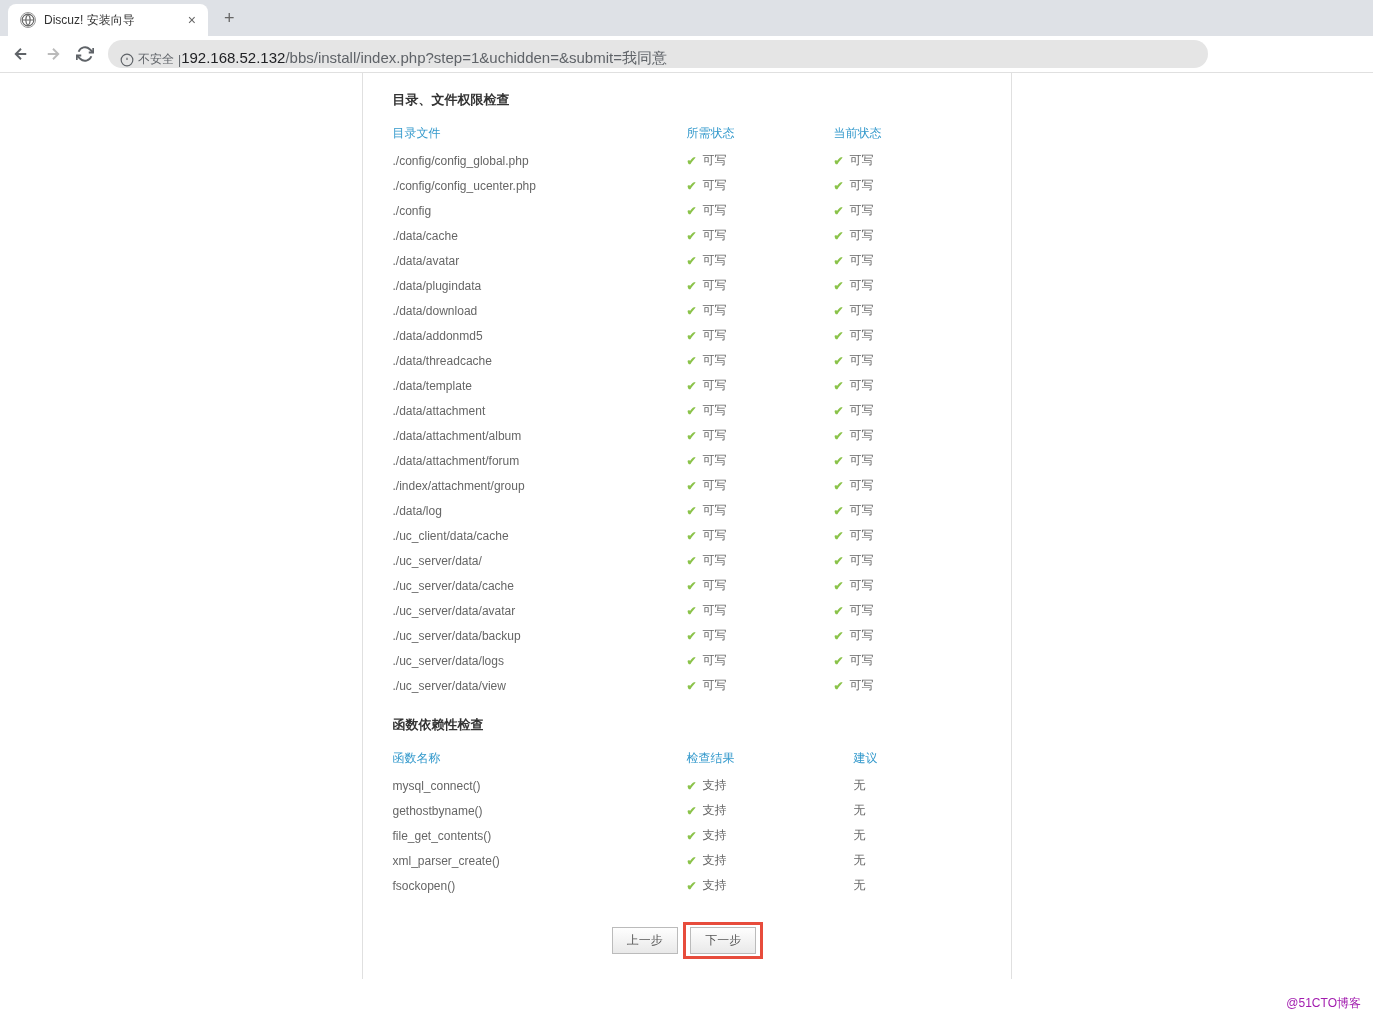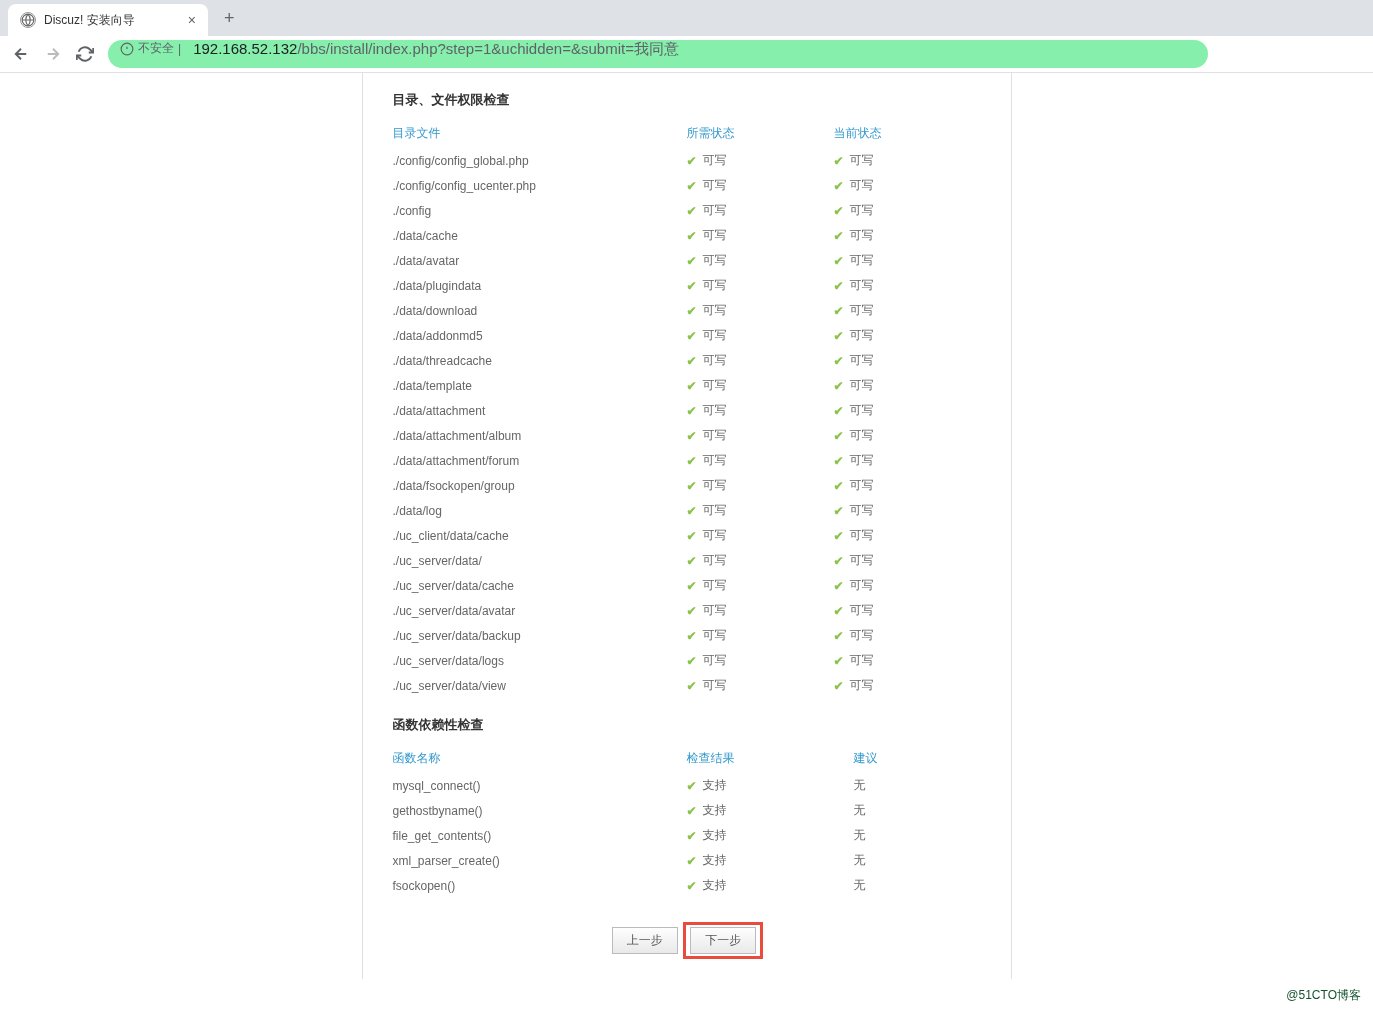--- a/index.html
+++ b/index.html
@@ -10,21 +10,21 @@
     .tab-bar { display: flex; align-items: center; height: 36px; background: #dee1e6; padding-left: 8px; }
     .tab { display: flex; align-items: center; background: #fff; border-radius: 8px 8px 0 0; padding: 0 12px; height: 32px; margin-top: 4px; min-width: 200px; gap: 8px; }
     .tab-favicon { width: 16px; height: 16px; border: 1px solid #999; border-radius: 50%; display: flex; align-items: center; justify-content: center; font-size: 10px; color: #666; }
     .tab-title { flex: 1; color: #333; font-size: 12px; }
     .tab-close { color: #666; cursor: pointer; font-size: 14px; }
     .new-tab { margin-left: 8px; color: #666; font-size: 18px; cursor: pointer; padding: 0 8px; }
     
     .nav-bar { display: flex; align-items: center; height: 36px; padding: 0 12px; gap: 14px; background: #fff; }
     .nav-icon { color: #5f6368; cursor: pointer; display: flex; align-items: center; }
     .nav-icon.disabled { color: #bbb; cursor: default; }
-    .url-bar { flex: 1; display: flex; align-items: flex-start; background: #86efac; border-radius: 14px; height: 28px; padding: 0 12px; gap: 12px; max-width: 1100px; }
+    .url-bar { flex: 1; display: flex; align-items: flex-end; background: #e5e5e5; border-radius: 14px; height: 28px; padding: 0 12px; gap: 0; max-width: 1100px; }
     .url-security { color: #5f6368; font-size: 12px; display: flex; align-items: center; gap: 4px; }
     .url-text { color: #5f6368; font-size: 15px; }
     .url-text .host { color: #202124; }
     
     
     .page-wrapper { display: flex; justify-content: center; padding-top: 0; }
     .install-panel { width: 650px; background: #fff; border-left: 1px solid #e0e0e0; border-right: 1px solid #e0e0e0; padding: 0 30px 20px 30px; }
     
     .section-title { font-weight: bold; color: #333; margin: 18px 0 10px 0; font-size: 13px; }
     
@@ -38,21 +38,21 @@
     .status-cell { display: flex; align-items: center; gap: 6px; }
     .check-icon { color: #8bc34a; font-weight: bold; }
     
     .func-table .col2 { text-align: left; }
     .func-table .col3 { text-align: left; padding-left: 20px; }
     
     .button-row { text-align: center; margin-top: 24px; }
     .btn { display: inline-block; padding: 4px 14px; background: linear-gradient(#fefefe, #e9e9e9); border: 1px solid #bbb; color: #555; cursor: pointer; font-size: 12px; margin: 0 2px; }
     .highlight-box { display: inline-block; border: 3px solid #e74c3c; padding: 2px; }
     
-    .watermark { position: fixed; bottom: 8px; right: 12px; color: #14532d; font-size: 12px; }
+    .watermark { position: fixed; bottom: 0; right: 12px; color: #a21caf; font-size: 12px; }
     
     svg { display: block; }
   </style>
 </head>
 <body>
 
 <div class="browser-chrome">
   <div class="tab-bar">
     <div class="tab">
       <span class="tab-favicon">
@@ -303,21 +303,21 @@
               </div>
             </td>
             <td class="col3">
               <div class="status-cell">
                 <span class="check-icon">✔</span>
                 <span>可写</span>
               </div>
             </td>
           </tr>
           <tr>
-            <td class="col1">./data/fsockopen/group</td>
+            <td class="col1">./index/attachment/group</td>
             <td class="col2">
               <div class="status-cell">
                 <span class="check-icon">✔</span>
                 <span>可写</span>
               </div>
             </td>
             <td class="col3">
               <div class="status-cell">
                 <span class="check-icon">✔</span>
                 <span>可写</span>

